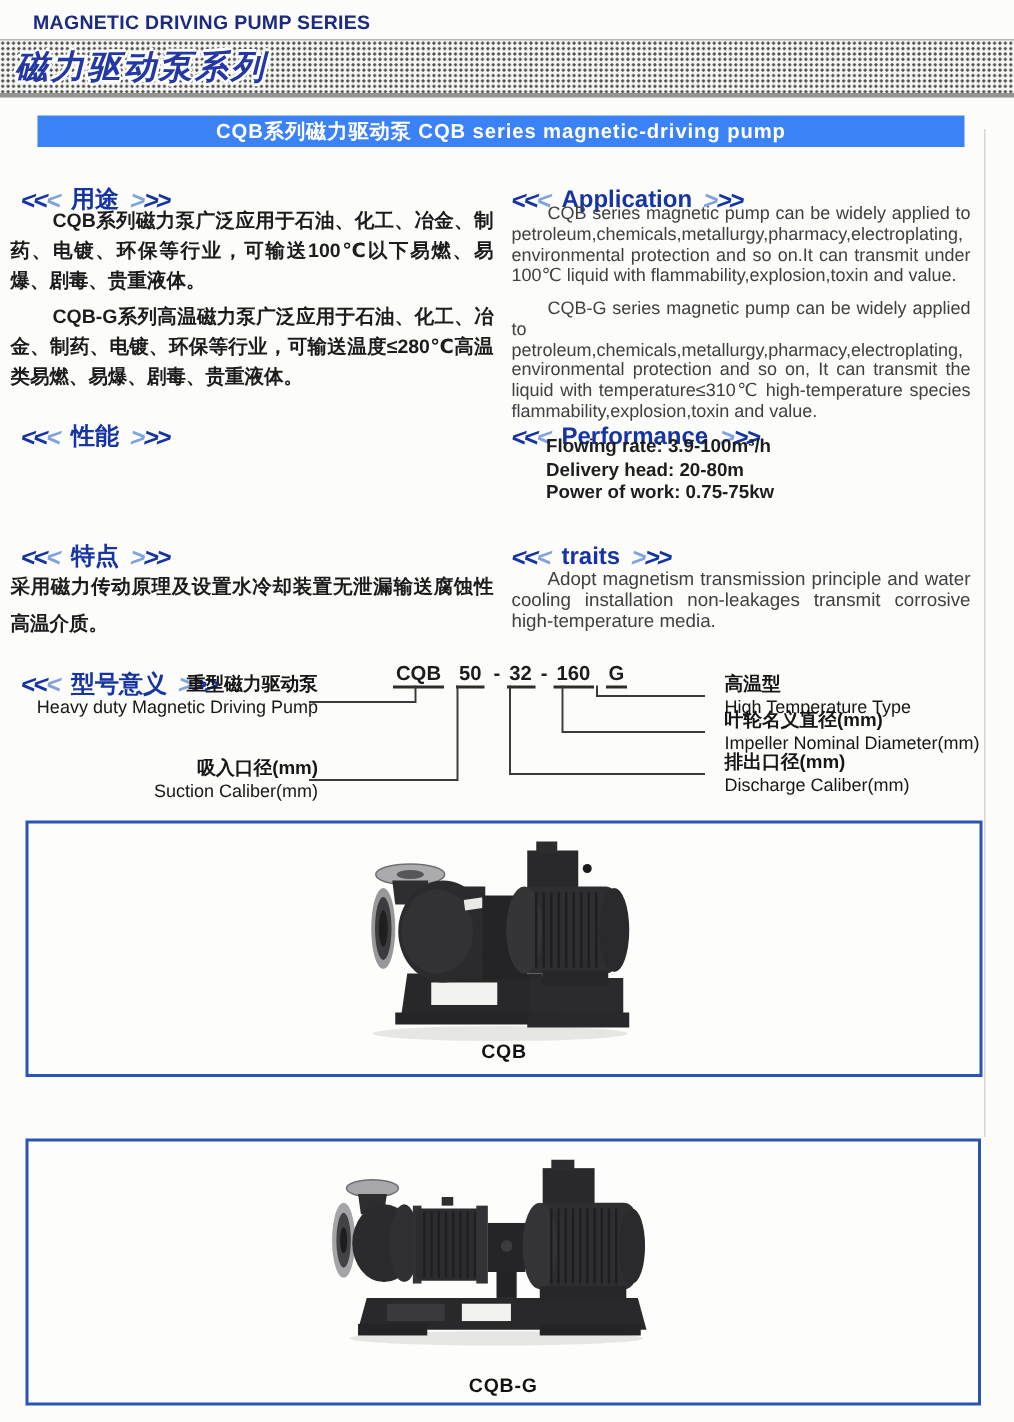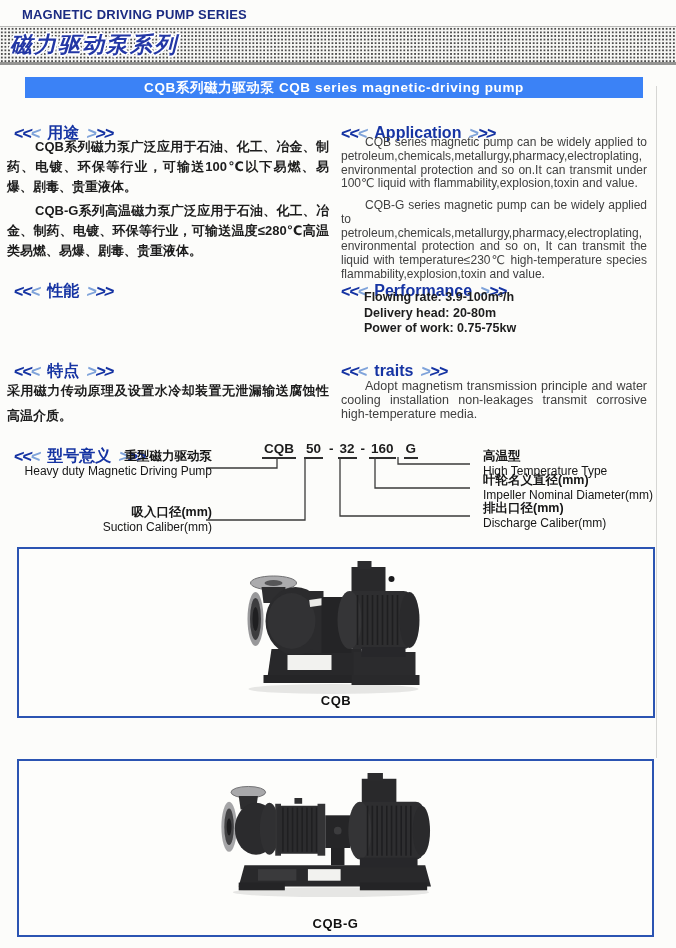--- a/index.html
+++ b/index.html
@@ -100,21 +100,21 @@
   </div>
   <div class="banner">CQB系列磁力驱动泵 CQB series magnetic-driving pump</div>
   <div class="scanline-v"></div>
 
   <h3 class="sec" style="left:14px;top:103px;"><span class="cd">&lt;&lt;</span><span class="cl">&lt;</span><span class="t">用途</span><span class="cl">&gt;</span><span class="cd">&gt;&gt;</span></h3>
   <p class="p-zh ind-zh" style="top:124px;">CQB系列磁力泵广泛应用于石油、化工、冶金、制药、电镀、环保等行业，可输送100℃以下易燃、易爆、剧毒、贵重液体。</p>
   <p class="p-zh ind-zh" style="top:188px;">CQB-G系列高温磁力泵广泛应用于石油、化工、冶金、制药、电镀、环保等行业，可输送温度≤280℃高温类易燃、易爆、剧毒、贵重液体。</p>
 
   <h3 class="sec" style="left:341px;top:103px;"><span class="cd">&lt;&lt;</span><span class="cl">&lt;</span><span class="t">Application</span><span class="cl">&gt;</span><span class="cd">&gt;&gt;</span></h3>
   <p class="p-en ind-en" style="top:124px;">CQB series magnetic pump can be widely applied to petroleum,chemicals,metallurgy,pharmacy,electroplating, environmental protection and so on.It can transmit under 100℃ liquid with flammability,explosion,toxin and value.</p>
-  <p class="p-en ind-en" style="top:187px;">CQB-G series magnetic pump can be widely applied to petroleum,chemicals,metallurgy,pharmacy,electroplating, environmental protection and so on, It can transmit the liquid with temperature≤230℃ high-temperature species flammability,explosion,toxin and value.</p>
+  <p class="p-en ind-en" style="top:187px;">CQB-G series magnetic pump can be widely applied to petroleum,chemicals,metallurgy,pharmacy,electroplating, environmental protection and so on, It can transmit the liquid with temperature≤310℃ high-temperature species flammability,explosion,toxin and value.</p>
 
   <h3 class="sec" style="left:14px;top:261px;"><span class="cd">&lt;&lt;</span><span class="cl">&lt;</span><span class="t">性能</span><span class="cl">&gt;</span><span class="cd">&gt;&gt;</span></h3>
 
   <h3 class="sec" style="left:341px;top:261px;"><span class="cd">&lt;&lt;</span><span class="cl">&lt;</span><span class="t">Performance</span><span class="cl">&gt;</span><span class="cd">&gt;&gt;</span></h3>
   <div class="list-en" style="top:290px;">
     <div>Flowing rate:  3.9-100m³/h</div>
     <div>Delivery head:  20-80m</div>
     <div>Power of work:  0.75-75kw</div>
   </div>
 

